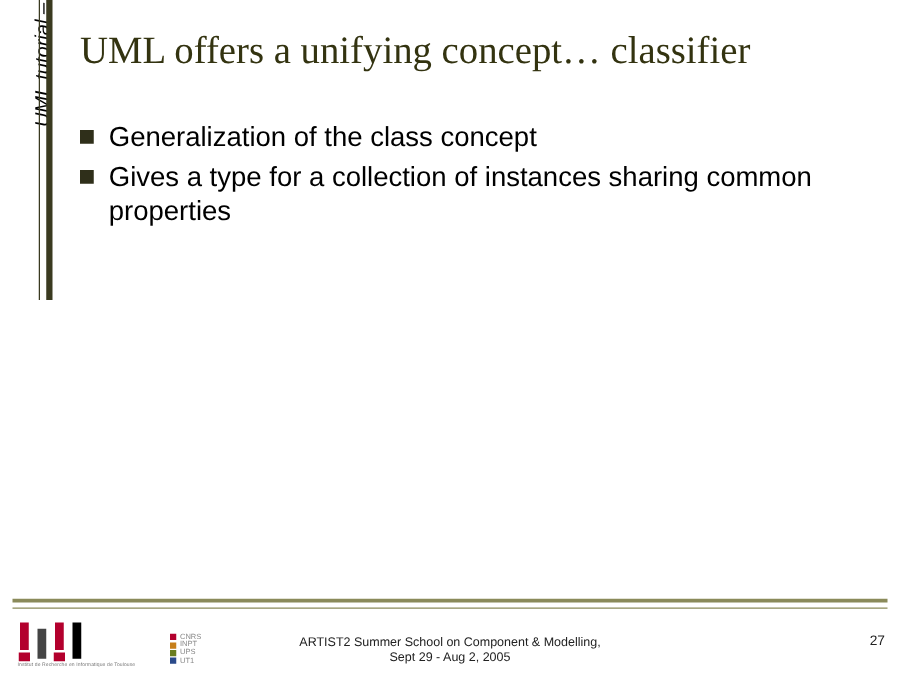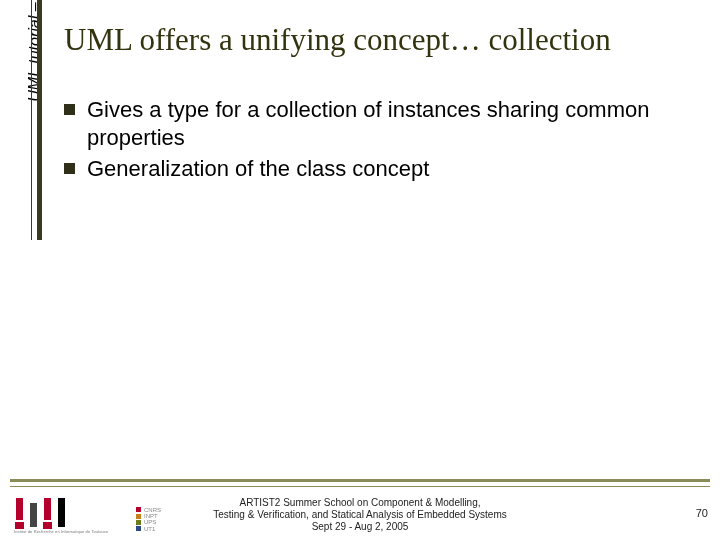--- a/index.html
+++ b/index.html
@@ -150,30 +150,30 @@
 </style>
 </head>
 <body>
 
 <div class="slide">
 
   <div class="sidebar-label">UML tutorial – Ileana Ober</div>
   <div class="vline-thin"></div>
   <div class="vline-thick"></div>
 
-  <div class="title">UML offers a unifying concept… collection</div>
+  <div class="title">UML offers a unifying concept… classifier</div>
 
   <div class="body">
     <div class="bullet">
       <span class="marker"></span>
-      <span class="txt">Gives a type for a collection of instances sharing common properties</span>
+      <span class="txt">Generalization of the class concept</span>
     </div>
     <div class="bullet">
       <span class="marker"></span>
-      <span class="txt">Generalization of the class concept</span>
+      <span class="txt">Gives a type for a collection of instances sharing common properties</span>
     </div>
   </div>
 
 
   <div class="footer-rule1"></div>
   <div class="footer-rule2"></div>
 
   <div class="footer">
     <div class="logo-irit">
       <div class="bar-r"></div>
@@ -197,19 +197,18 @@
           <span class="sq sq-g"></span>
           <span>UPS</span>
         </div>
       <div class="row">
           <span class="sq sq-b"></span>
           <span>UT1</span>
         </div>
     </div>
     <div class="footer-text">
       <div>ARTIST2 Summer School on Component &amp; Modelling,</div>
-      <div>Testing &amp; Verification, and Statical Analysis of Embedded Systems</div>
       <div>Sept 29 - Aug 2, 2005</div>
     </div>
-    <div class="page-num">70</div>
+    <div class="page-num">27</div>
   </div>
 
 </div>
 
 </body></html>

